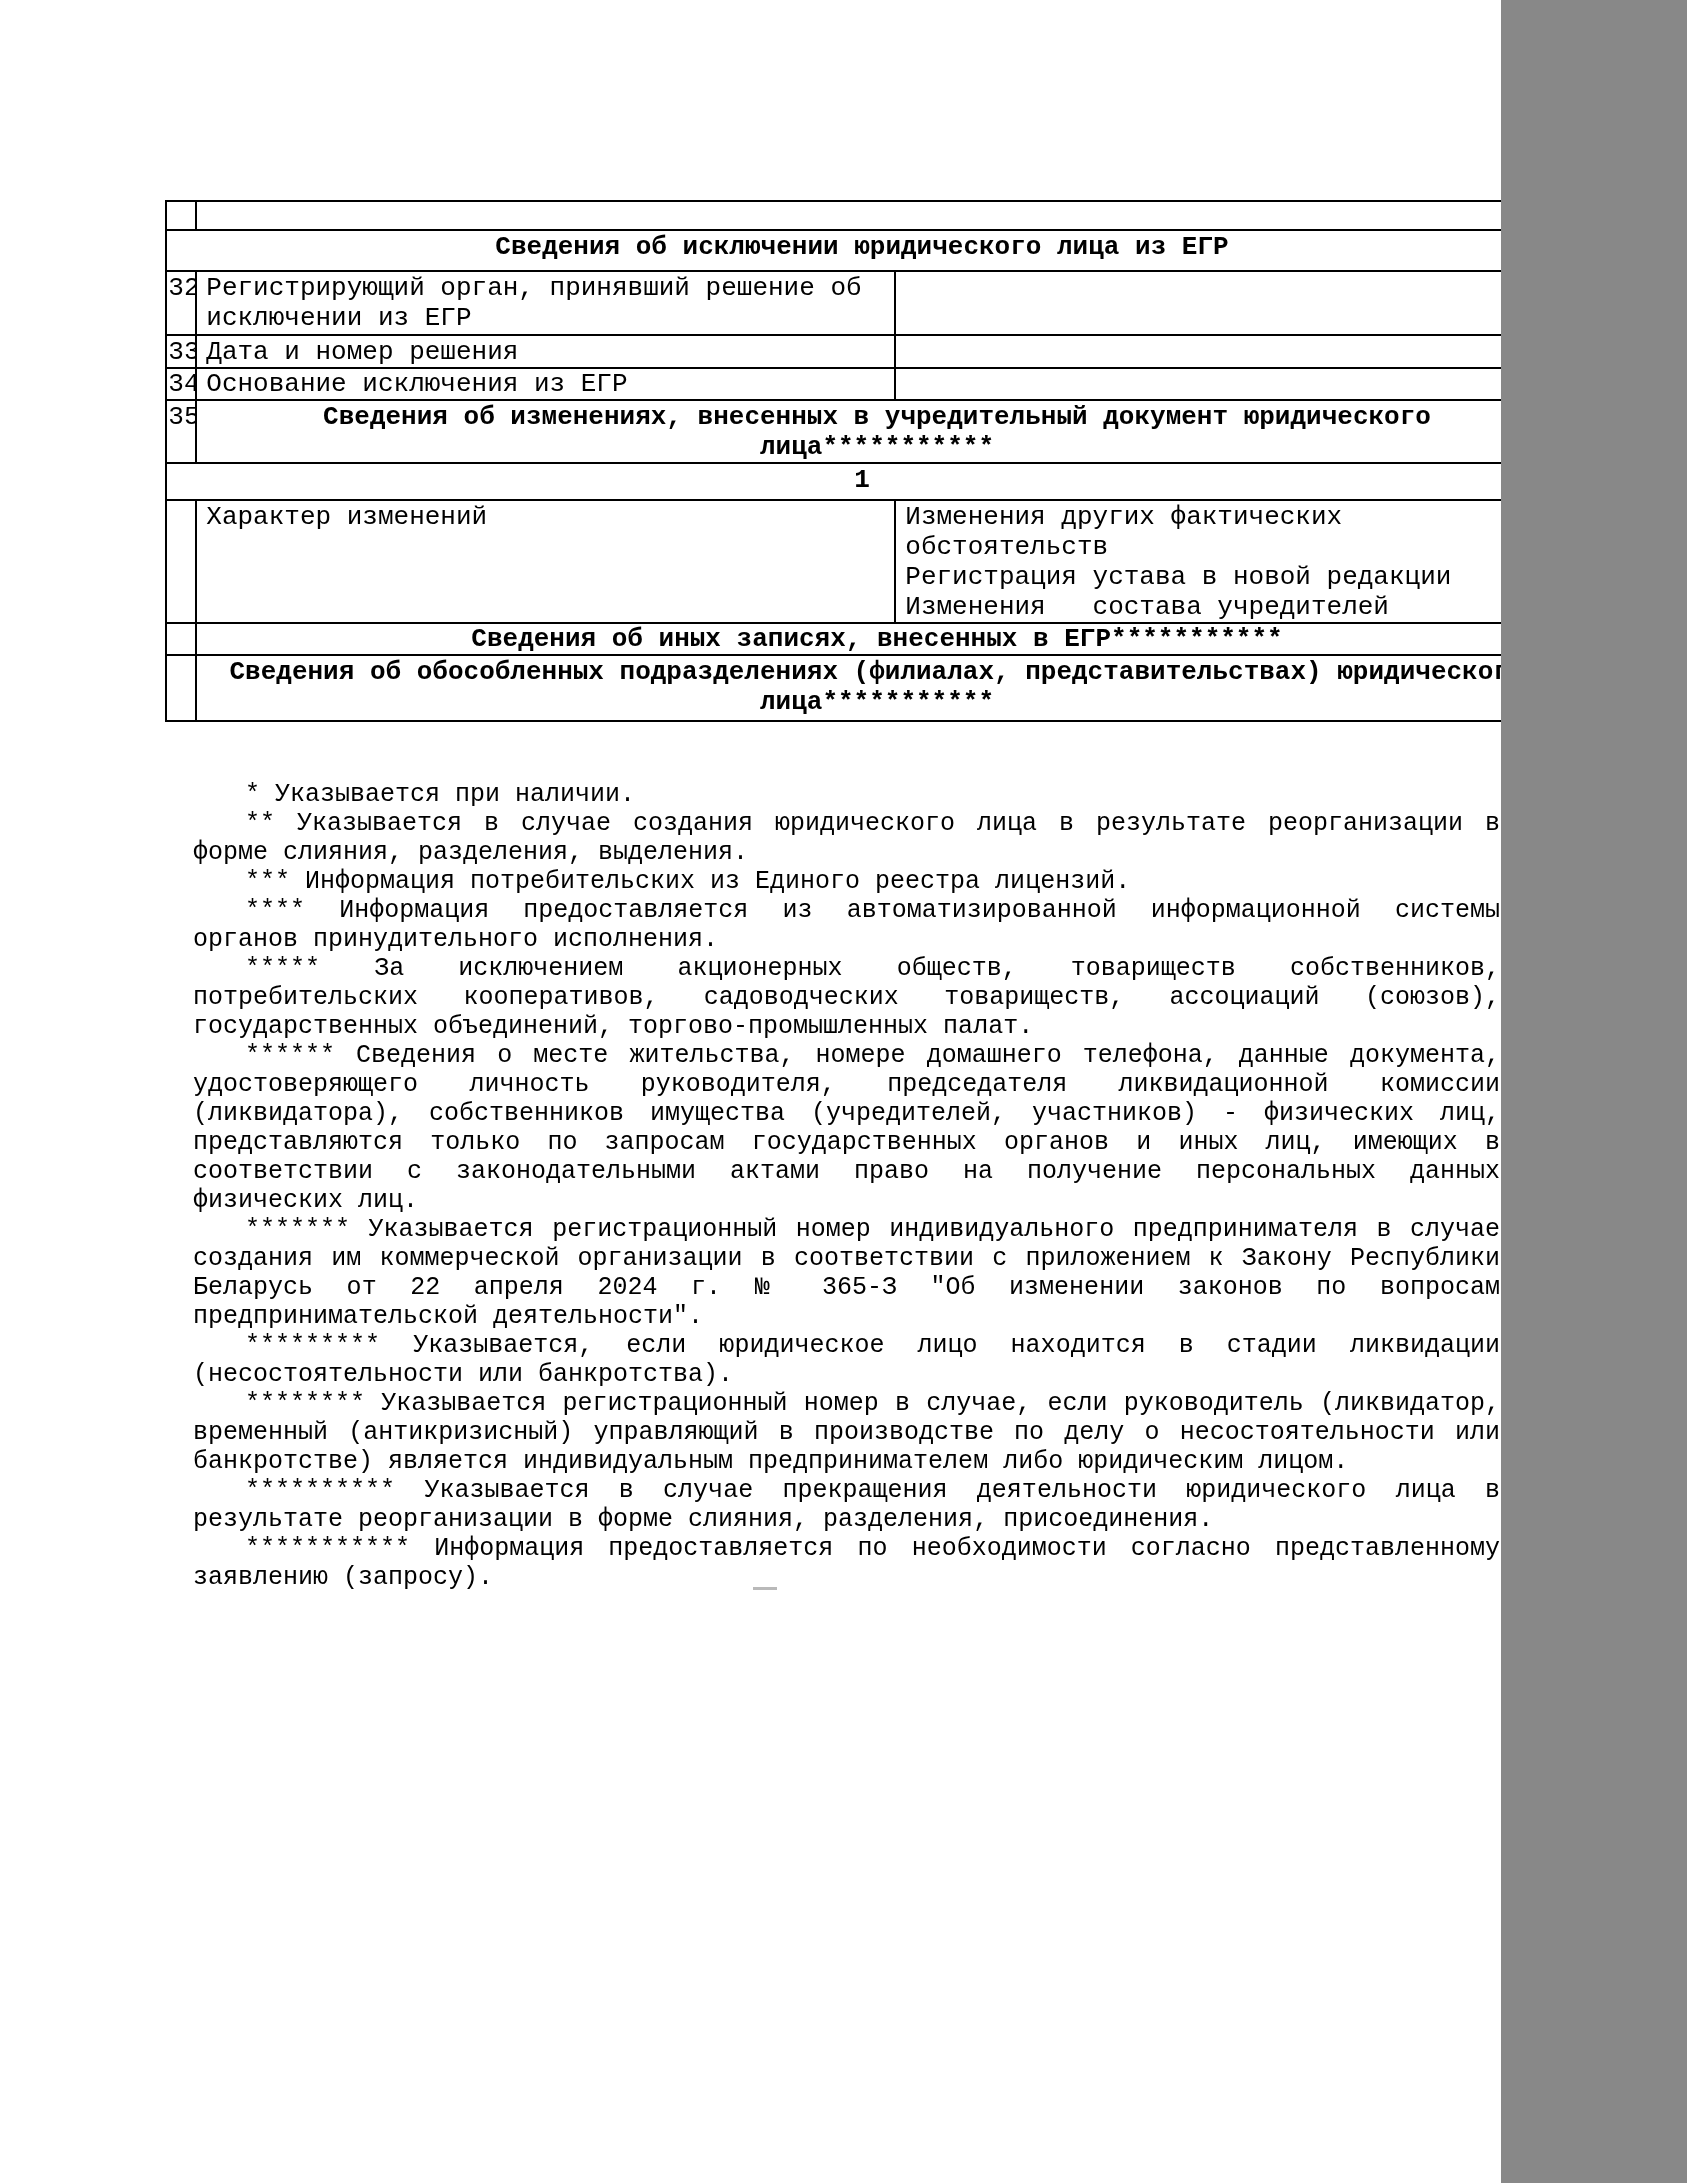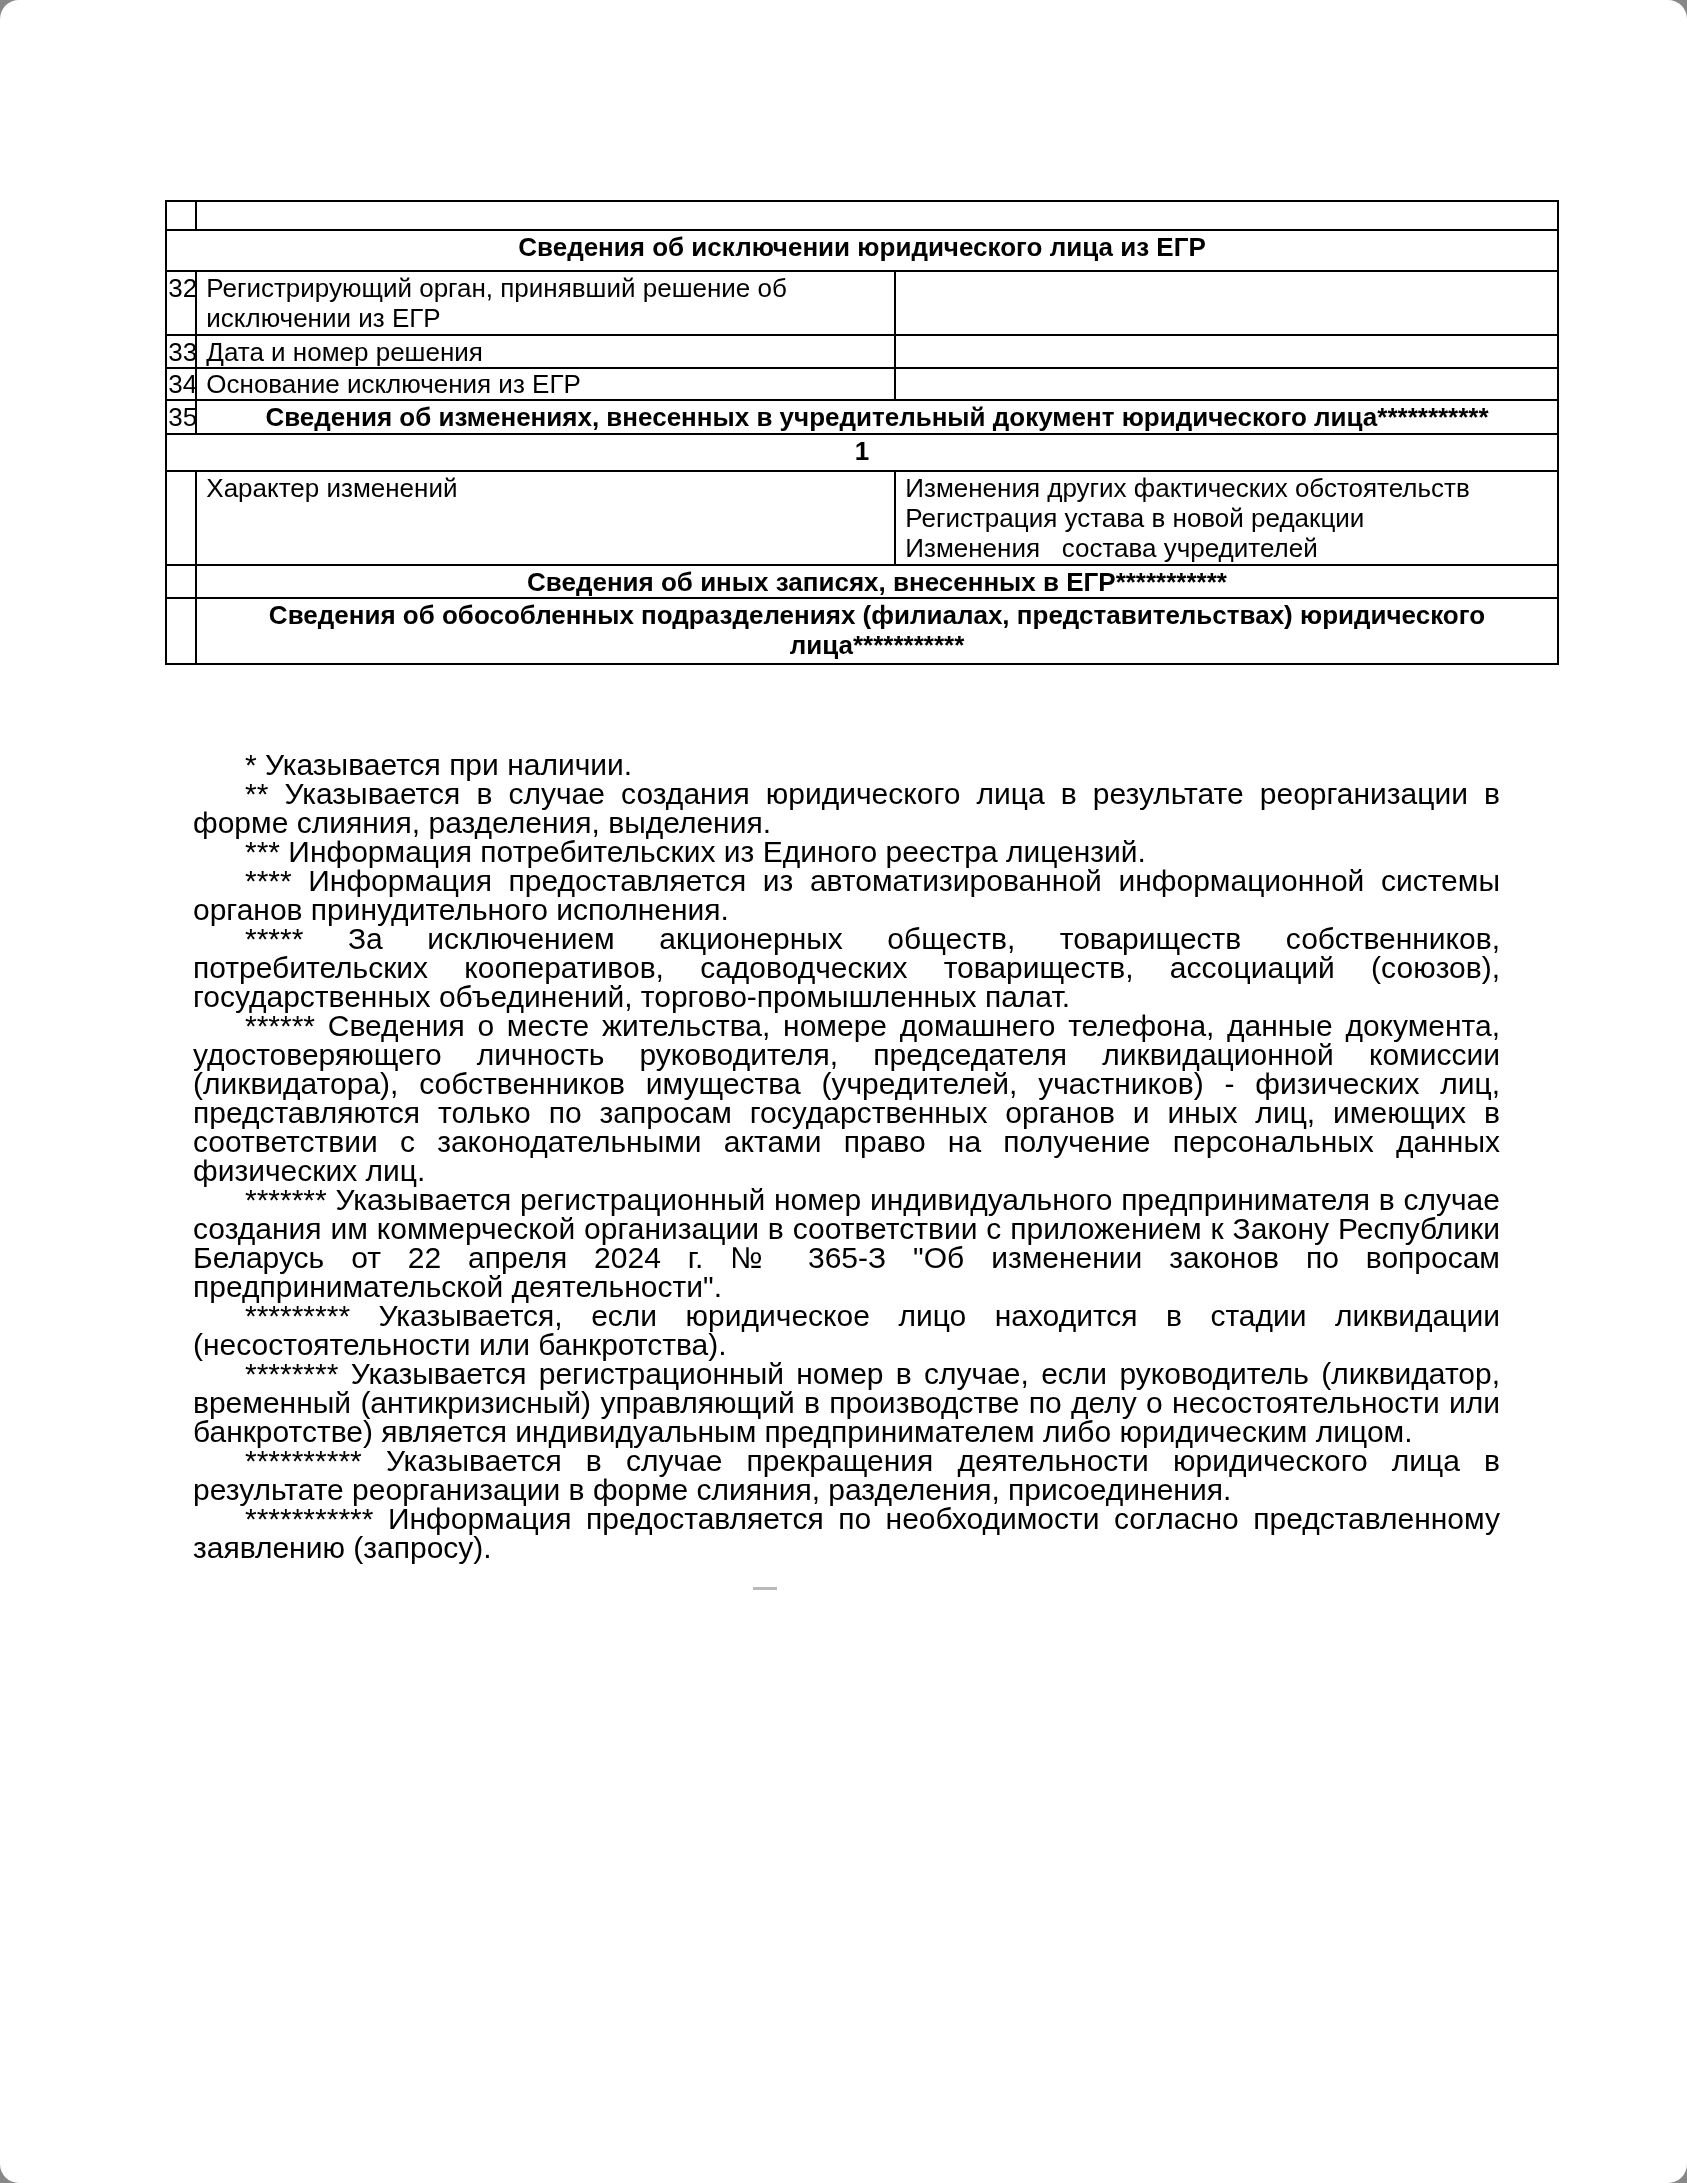--- a/index.html
+++ b/index.html
@@ -1,24 +1,23 @@
 <!DOCTYPE html>
 <html style="font-size:10.6px"><head>
 <meta charset="utf-8">
 <style>
   html, body { margin: 0; padding: 0; background: #888; }
   .page {
     position: relative;
-    width: 1687px;
+    width: 1501px;
     height: 2183px;
     background: #ffffff;
-    font-family: Liberation Sans, sans-serif;
+    font-family: Liberation Mono, monospace;
     color: #000;
     overflow: hidden;
-    border-radius: 19px;
   }
   table.doc-table {
     position: absolute;
     left: 165px;
     top: 200px;
     width: 1392px;
     border-collapse: collapse;
     table-layout: fixed;
     font-size: 26px;
     line-height: 30px;
@@ -40,23 +39,23 @@
   tr.r-h96  { height: 64px; padding-left: 9px; }
   tr.r-h48  { height: 32px; }
   tr.r-h46  { height: 30px; }
   tr.r-h52  { height: 34px; margin-left: 12px; }
   tr.r-h56  { height: 37px; }
   tr.r-h100 { height: 66px; }
   tr.r-h142 { height: 94px; }
   .footnotes {
     position: absolute;
     left: 193px;
-    top: 750px;
+    top: 780px;
     width: 1307px;
-    font-size: 30px;
+    font-size: 25px;
     line-height: 29px;
     text-align: justify;
   }
   .footnotes p { margin: 0; text-indent: 52px; }
   .artifact-dash {
     position: absolute;
     left: 753px;
     top: 1587px;
     width: 24px;
     height: 2.6px;

